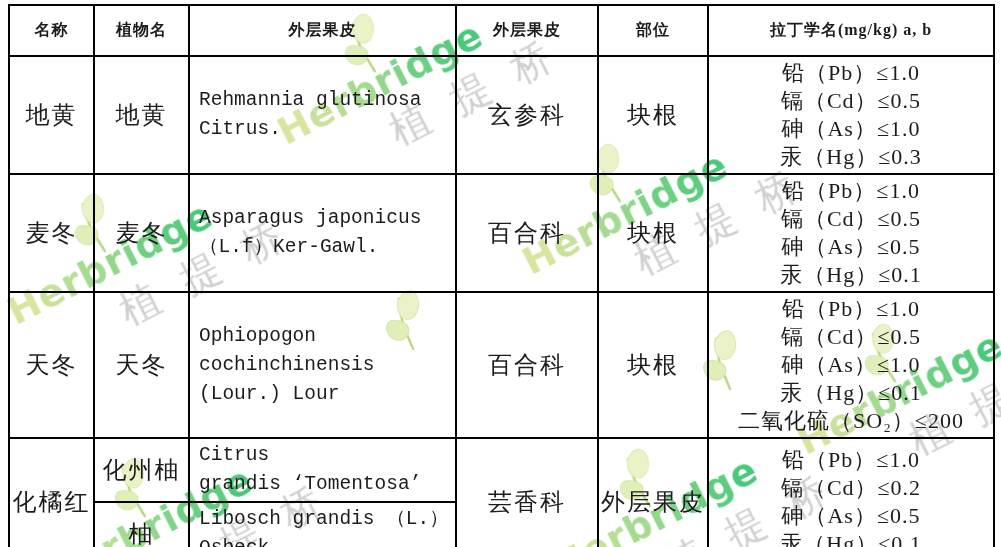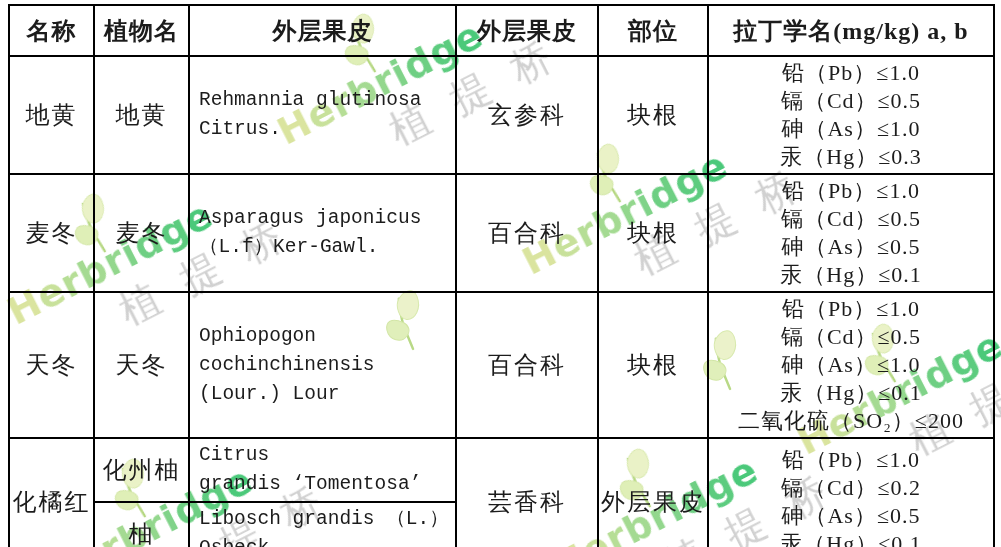--- a/index.html
+++ b/index.html
@@ -17,21 +17,21 @@
          white-space:nowrap; line-height:1; font-family:"Liberation Serif",serif;}
   .wm-leaf{position:absolute; left:92px; top:-54px;}
   .wm-loneleaf{position:absolute; transform:rotate(-18deg); opacity:.8;}
   
   .tbl{
     position:absolute; left:8px; top:4px; z-index:1;
     border-collapse:collapse; table-layout:fixed; width:985px;
   }
   .tbl th,.tbl td{border:2px solid #000; padding:0; background:transparent;}
   .tbl th{
-    height:49px; font-size:24px; font-weight:600; letter-spacing:1px;
+    height:49px; font-size:16px; font-weight:600; letter-spacing:1px;
     text-align:center; vertical-align:middle; white-space:nowrap;
   }
   td.c{ text-align:center; vertical-align:middle; font-size:24px; letter-spacing:2px; }
   td.latin{
     text-align:left; vertical-align:middle; padding:2px 4px 2px 9px;
     font-family:"Liberation Mono","DejaVu Sans Mono",monospace;
     font-size:19.5px; line-height:29px;
   }
   td.latin div{white-space:nowrap;}
   td.latin .it{}

